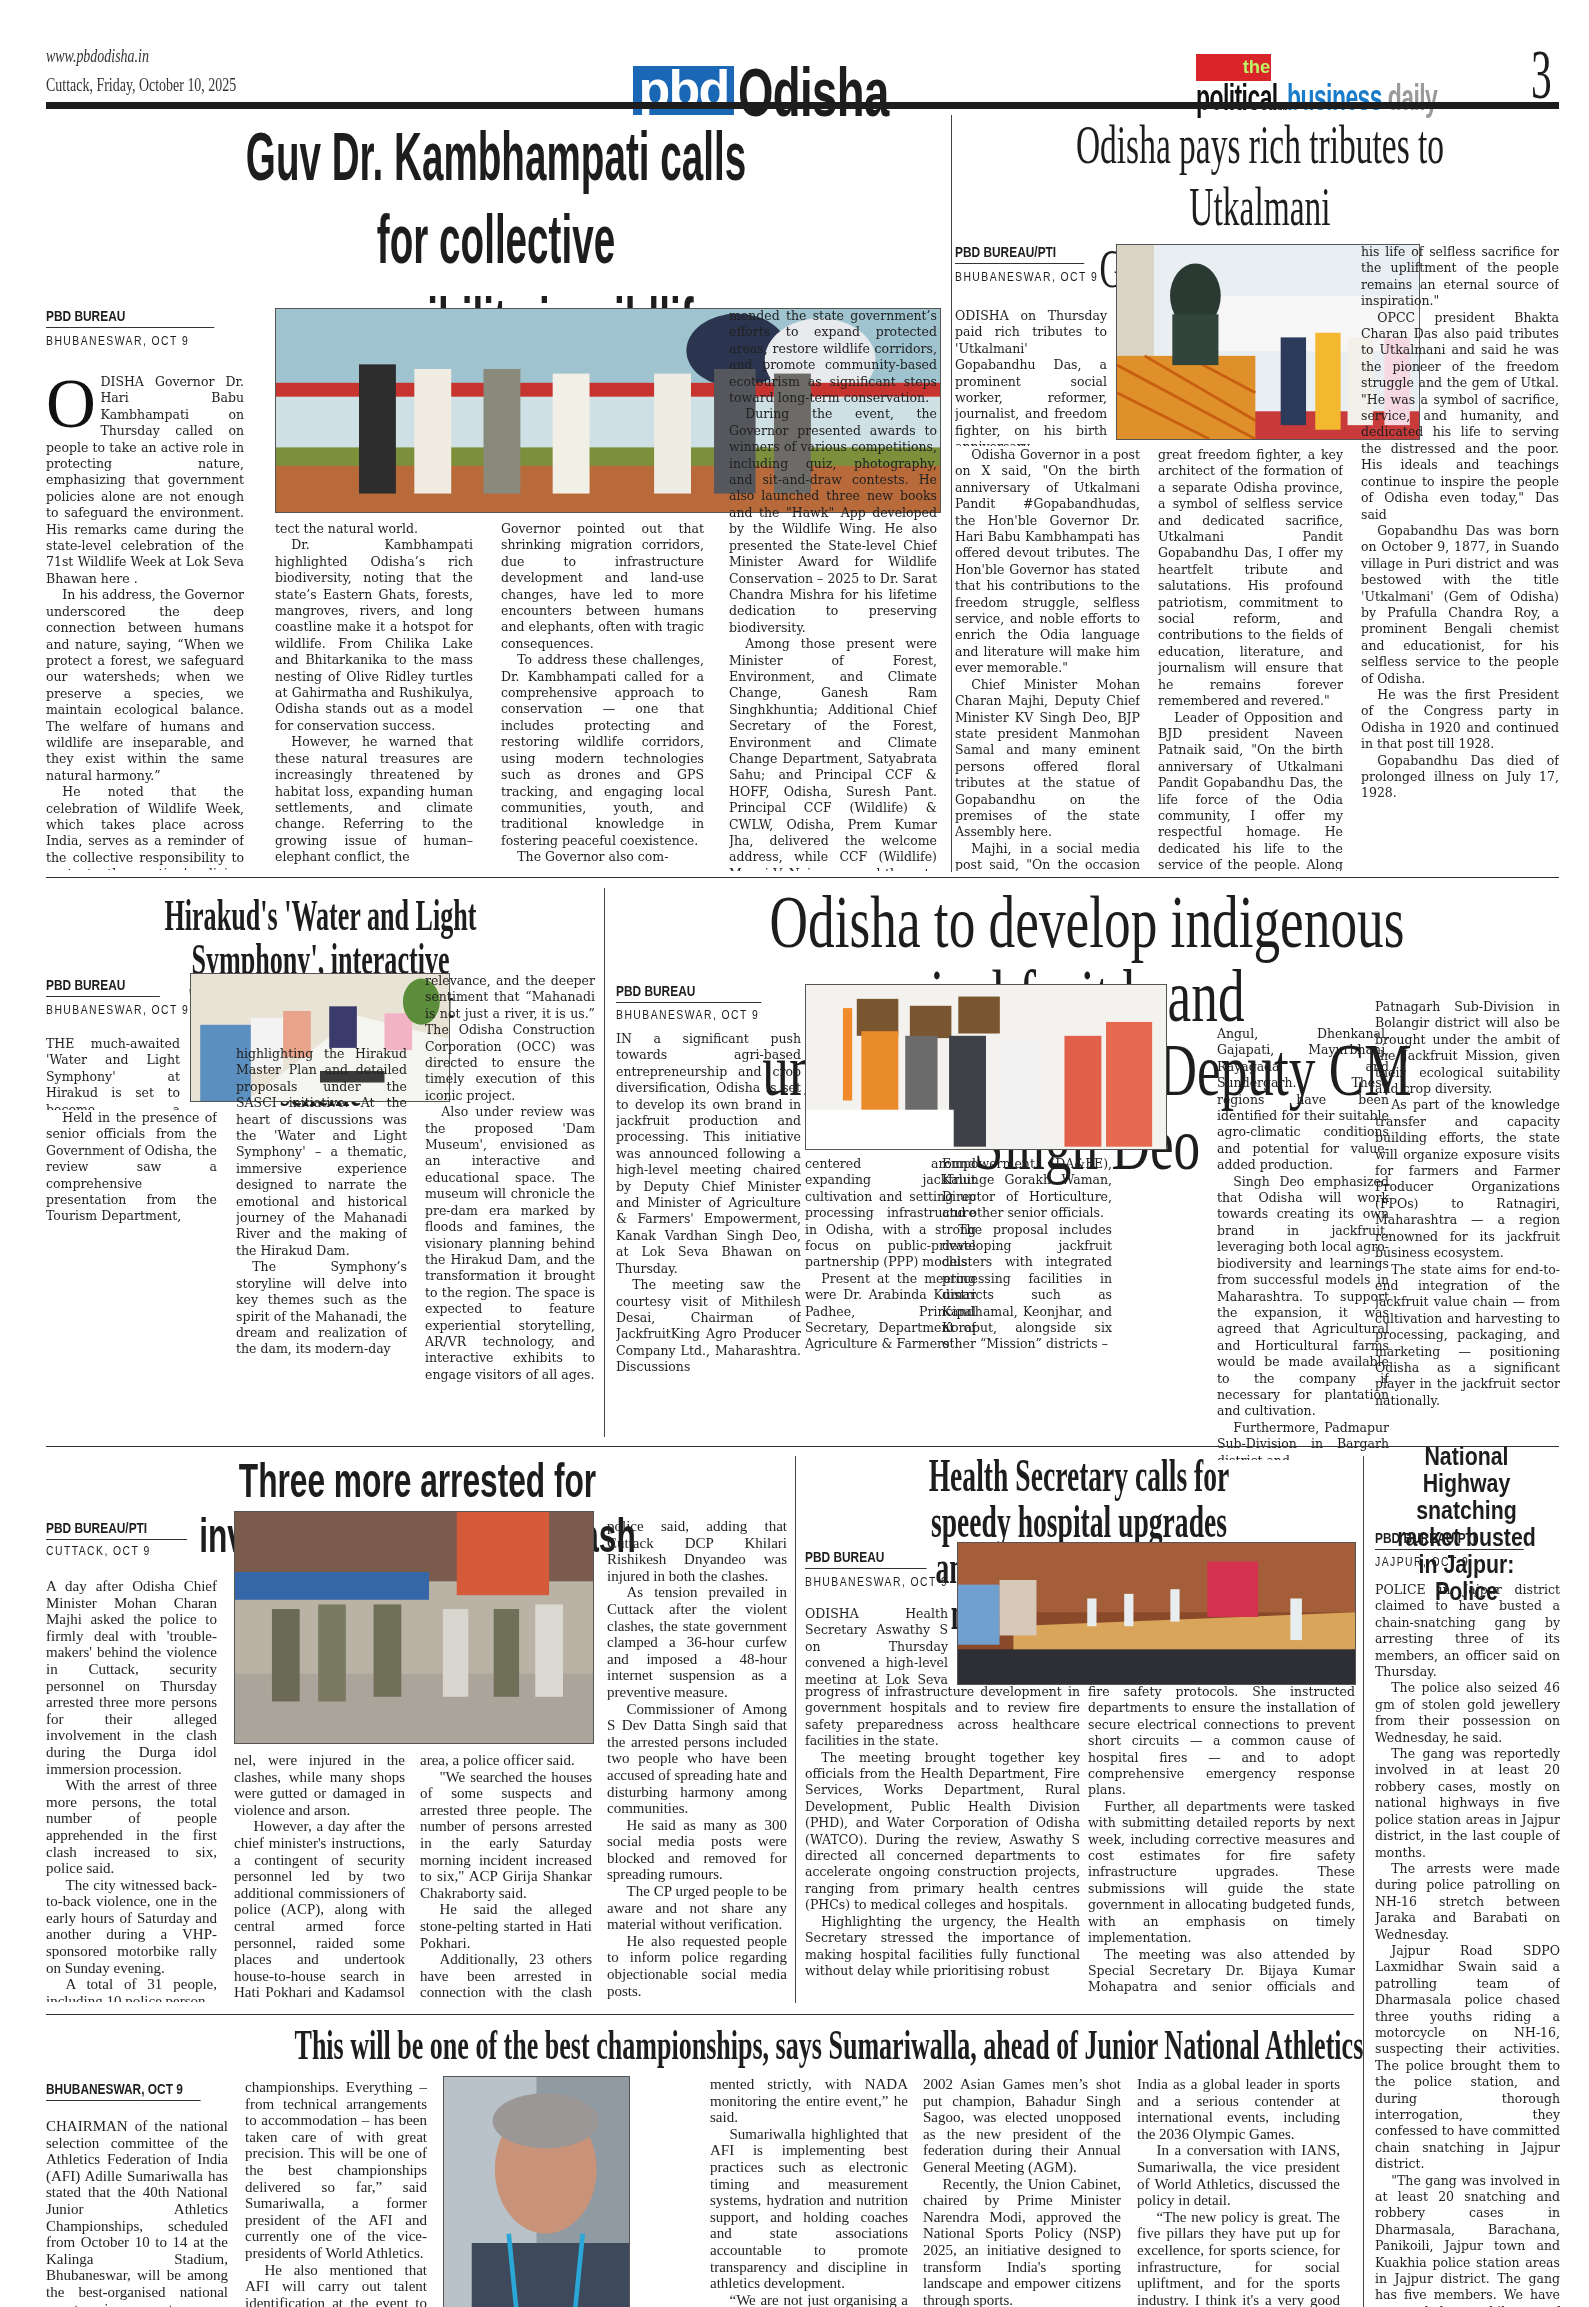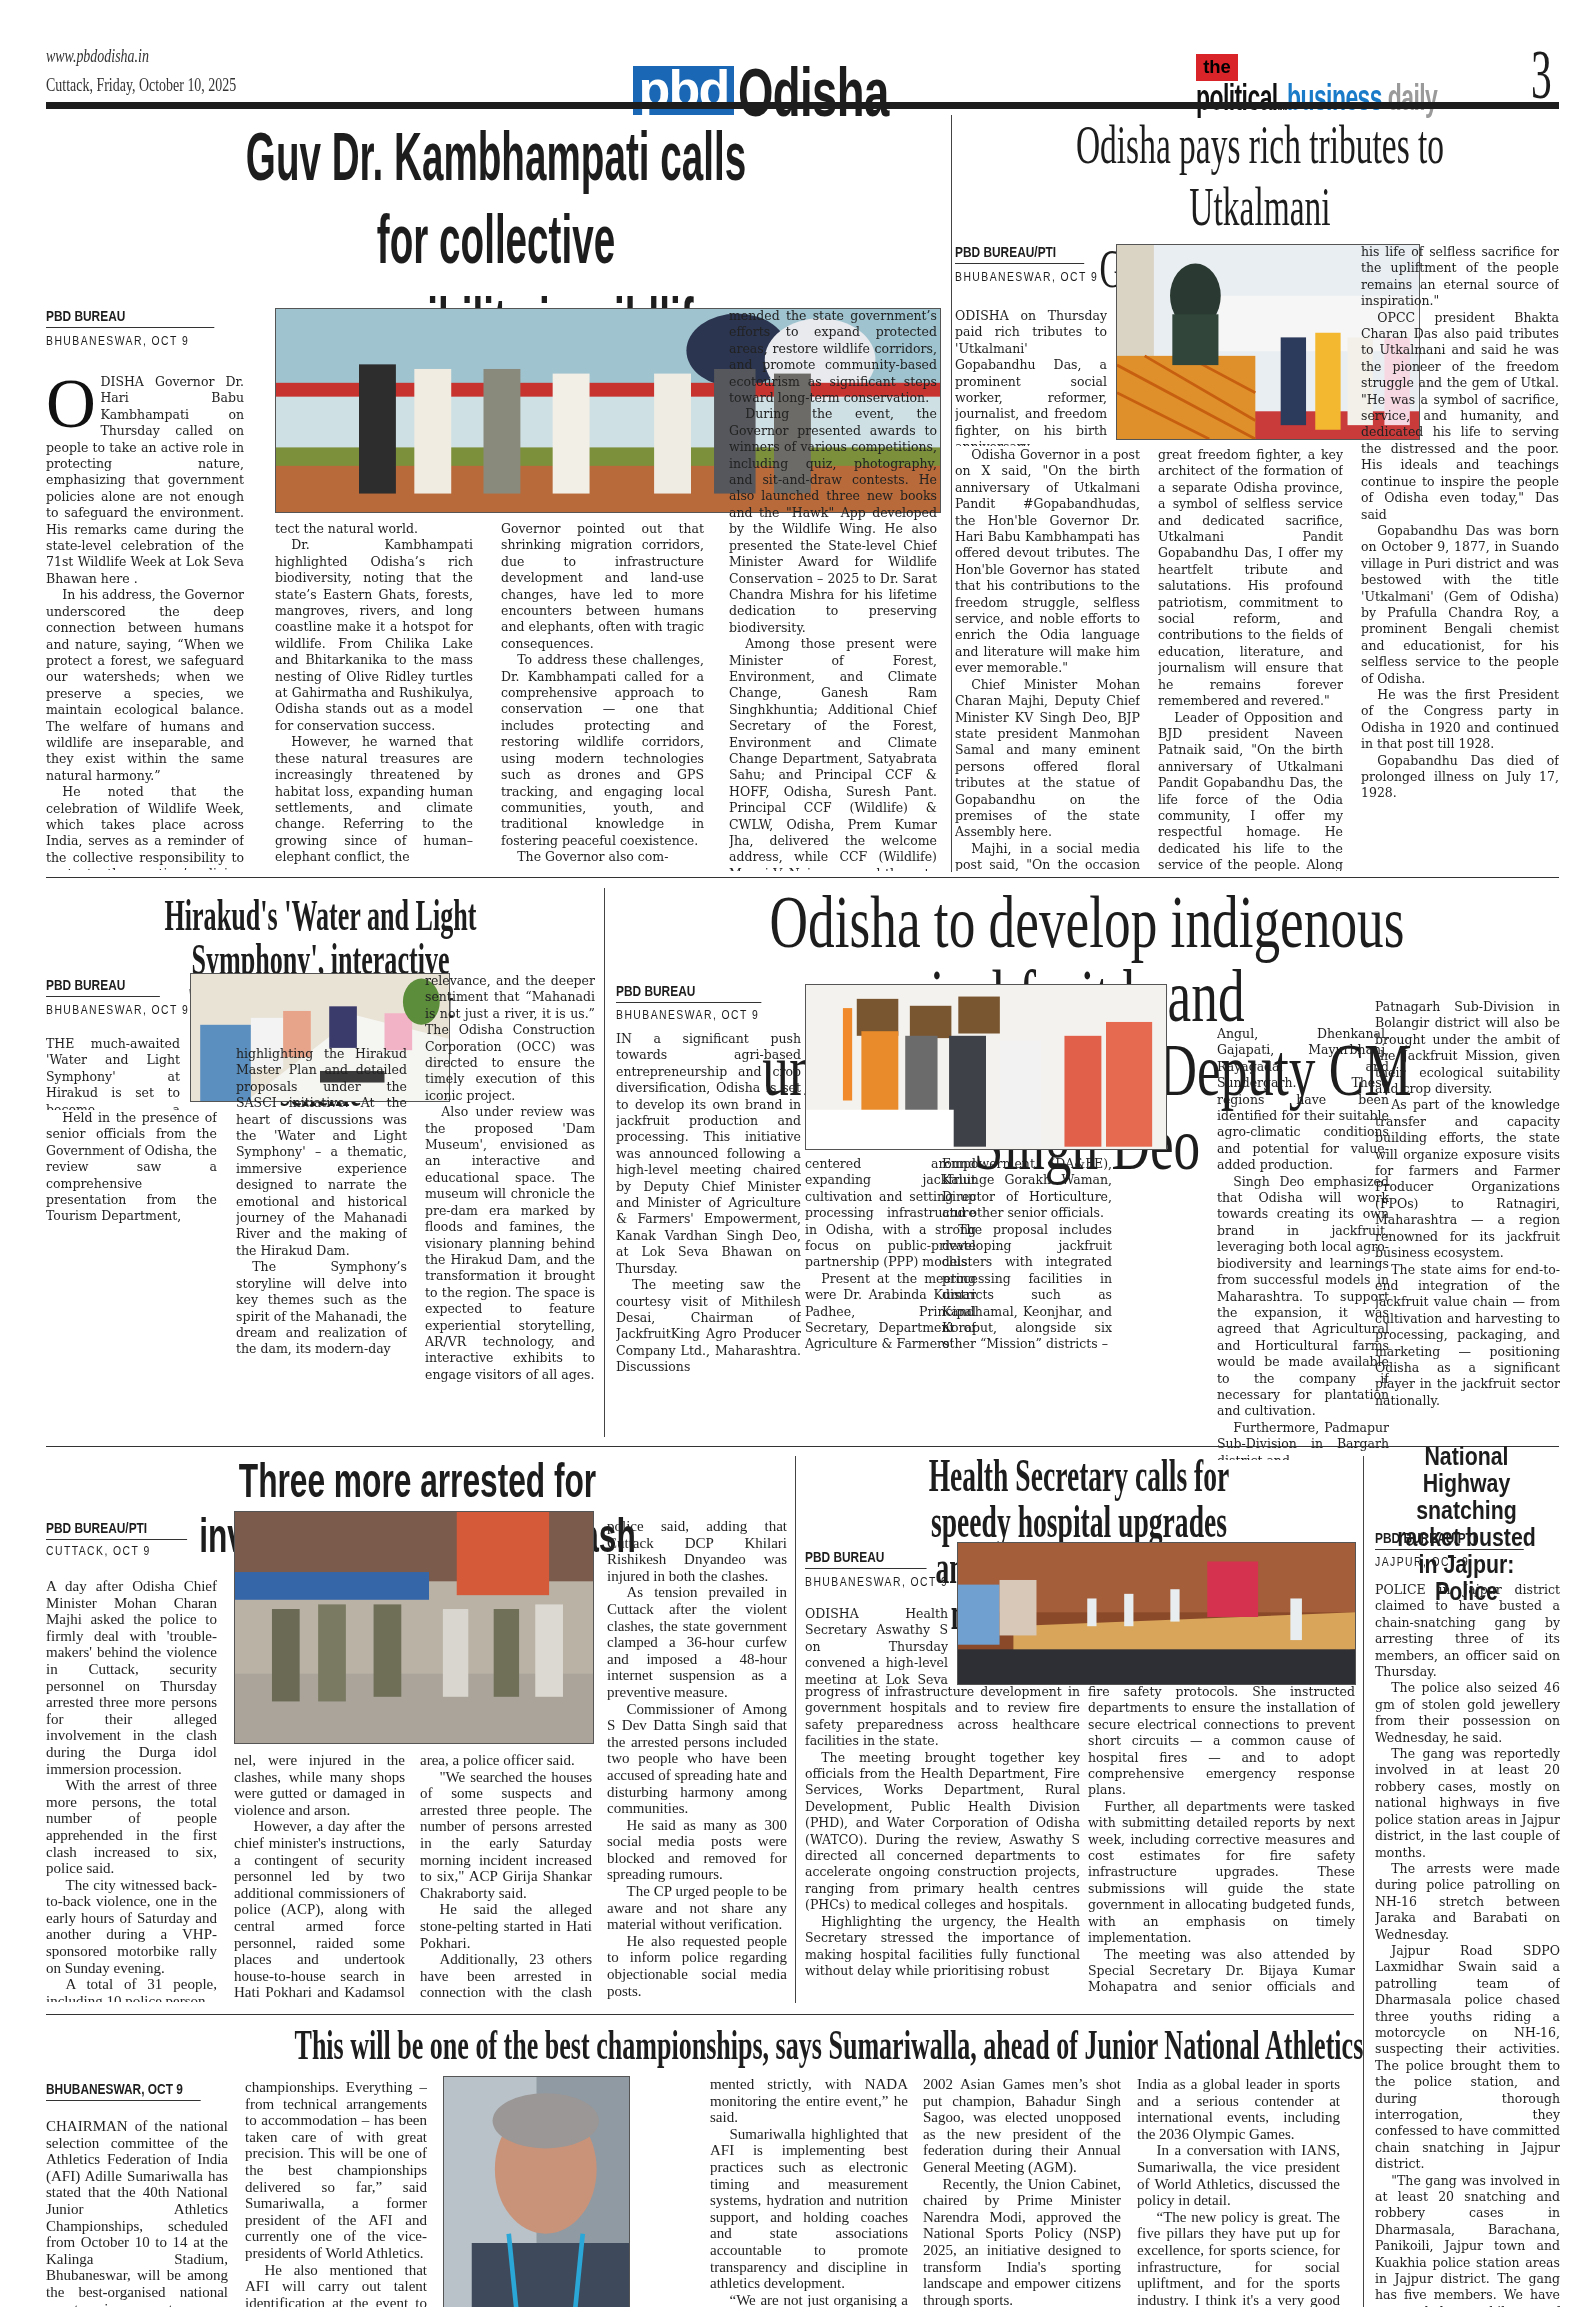--- a/index.html
+++ b/index.html
@@ -2,21 +2,21 @@
 <html style="font-size:7.4px"><head>
 <meta charset="utf-8">
 <style>
   html,body{margin:0;padding:0;background:#fff;}
   body{width:1589px;height:2452px;position:relative;overflow:hidden;font-family:"DejaVu Serif",serif;color:#1d1d1d;}
   .abs{position:absolute;}
   .hdr-left{left:46px;top:41px;font-family:"Liberation Serif",serif;font-size:19.4px;line-height:29px;color:#333;transform:scaleX(.72);transform-origin:left top;}
   .hdr-left .web{font-style:italic;}
   .logo-pbd{left:633px;top:66px;width:101px;height:49px;background:#1a68b5;color:#fff;font-family:"Liberation Sans",sans-serif;font-weight:bold;font-size:52px;line-height:46px;text-align:center;letter-spacing:-1.8px;overflow:hidden;}
   .logo-odisha{left:738px;top:60px;font-family:"Liberation Sans",sans-serif;font-weight:bold;font-size:69px;line-height:65px;color:#1d1d1d;transform:scaleX(.66);transform-origin:left top;letter-spacing:-0.9px;}
-  .pbd-the{left:1196px;top:54px;width:42px;height:27px;background:#d9242a;color:#000000;font-family:"Liberation Sans",sans-serif;font-weight:bold;font-size:18.5px;line-height:26px;text-align:center;}
+  .pbd-the{left:1196px;top:54px;width:29px;height:27px;background:#d9242a;color:#bef264;font-family:"Liberation Sans",sans-serif;font-weight:bold;font-size:18.5px;line-height:26px;text-align:center;padding-left:46px;}
   .pbd-words{left:1196px;top:78px;font-family:"Liberation Sans",sans-serif;font-weight:bold;font-size:37px;line-height:39px;transform:scaleX(.62);transform-origin:left top;white-space:nowrap;letter-spacing:-0.9px;}
   .pbd-words .p{color:#111;} .pbd-words .b{color:#1a7bc9;} .pbd-words .d{color:#9a9a9a;}
   .page-no{left:1531px;top:41px;font-family:"Liberation Serif",serif;font-size:69px;line-height:69px;color:#1d1d1d;transform:scaleX(.6);transform-origin:left top;}
   .rule-thick{left:46px;width:1513px;top:102px;height:6.5px;background:#1d1d1d;}
   .rule{background:#333;height:1.4px;}
   .vrule{background:#444;width:0.9px;}
   .head-sans{font-family:"Liberation Sans",sans-serif;font-weight:bold;color:#1d1d1d;text-align:center;transform-origin:center top;}
   .head-serif{font-family:"Liberation Serif",serif;color:#1d1d1d;text-align:center;transform-origin:center top;}
   .byline{font-family:"Liberation Sans",sans-serif;font-weight:bold;font-size:14px;color:#1d1d1d;border-bottom:0.9px solid #333;padding-bottom:2.8px;transform:scaleX(.85);transform-origin:left top;white-space:nowrap;}
   .dateline{font-family:"Liberation Sans",sans-serif;font-size:13px;letter-spacing:1.8px;color:#1d1d1d;white-space:nowrap;transform:scaleX(.8);transform-origin:left top;}
@@ -71,21 +71,21 @@
   </div>
   <div class="abs col" style="left:46px;top:374px;width:198px;height:496px;">
     <span class="dropcap">O</span>
     <p class="first">DISHA Governor Dr. Hari Babu Kambhampati on Thursday called on people to take an active role in protecting nature, emphasizing that government policies alone are not enough to safeguard the environment. His remarks came during the state-level celebration of the 71st Wildlife Week at Lok Seva Bhawan here .</p>
     <p>In his address, the Governor underscored the deep connection between humans and nature, saying, “When we protect a forest, we safeguard our watersheds; when we preserve a species, we maintain ecological balance. The welfare of humans and wildlife are inseparable, and they exist within the same natural harmony.”</p>
     <p>He noted that the celebration of Wildlife Week, which takes place across India, serves as a reminder of the collective responsibility to protect the nation’s living heritage. This year’s theme, “Human–Wildlife Coexistence,” calls for a shift from conflict to collaboration in the effort to pro-</p>
   </div>
   <div class="abs col" style="left:275px;top:521px;width:198px;height:348px;">
     <p class="first">tect the natural world.</p>
     <p>Dr. Kambhampati highlighted Odisha’s rich biodiversity, noting that the state’s Eastern Ghats, forests, mangroves, rivers, and long coastline make it a hotspot for wildlife. From Chilika Lake and Bhitarkanika to the mass nesting of Olive Ridley turtles at Gahirmatha and Rushikulya, Odisha stands out as a model for conservation success.</p>
-    <p>However, he warned that these natural treasures are increasingly threatened by habitat loss, expanding human settlements, and climate change. Referring to the growing since of human–elephant conflict, the</p>
+    <p>However, he warned that these natural treasures are increasingly threatened by habitat loss, expanding human settlements, and climate change. Referring to the growing issue of human–elephant conflict, the</p>
   </div>
   <div class="abs col" style="left:501px;top:521px;width:203px;height:348px;">
     <p class="first">Governor pointed out that shrinking migration corridors, due to infrastructure development and land-use changes, have led to more encounters between humans and elephants, often with tragic consequences.</p>
     <p>To address these challenges, Dr. Kambhampati called for a comprehensive approach to conservation — one that includes protecting and restoring wildlife corridors, using modern technologies such as drones and GPS tracking, and engaging local communities, youth, and traditional knowledge in fostering peaceful coexistence.</p>
     <p>The Governor also com-</p>
   </div>
   <div class="abs col" style="left:729px;top:308px;width:208px;height:563px;">
     <p class="first">mended the state government’s efforts to expand protected areas, restore wildlife corridors, and promote community-based ecotourism as significant steps toward long-term conservation.</p>
     <p>During the event, the Governor presented awards to winners of various competitions, including quiz, photography, and sit-and-draw contests. He also launched three new books and the "Hawk" App developed by the Wildlife Wing. He also presented the State-level Chief Minister Award for Wildlife Conservation – 2025 to Dr. Sarat Chandra Mishra for his lifetime dedication to preserving biodiversity.</p>
     <p>Among those present were Minister of Forest, Environment, and Climate Change, Ganesh Ram Singhkhuntia; Additional Chief Secretary of the Forest, Environment and Climate Change Department, Satyabrata Sahu; and Principal CCF &amp; HOFF, Odisha, Suresh Pant. Principal CCF (Wildlife) &amp; CWLW, Odisha, Prem Kumar Jha, delivered the welcome address, while CCF (Wildlife) Manoj V. Nair proposed the vote of thanks.</p>

